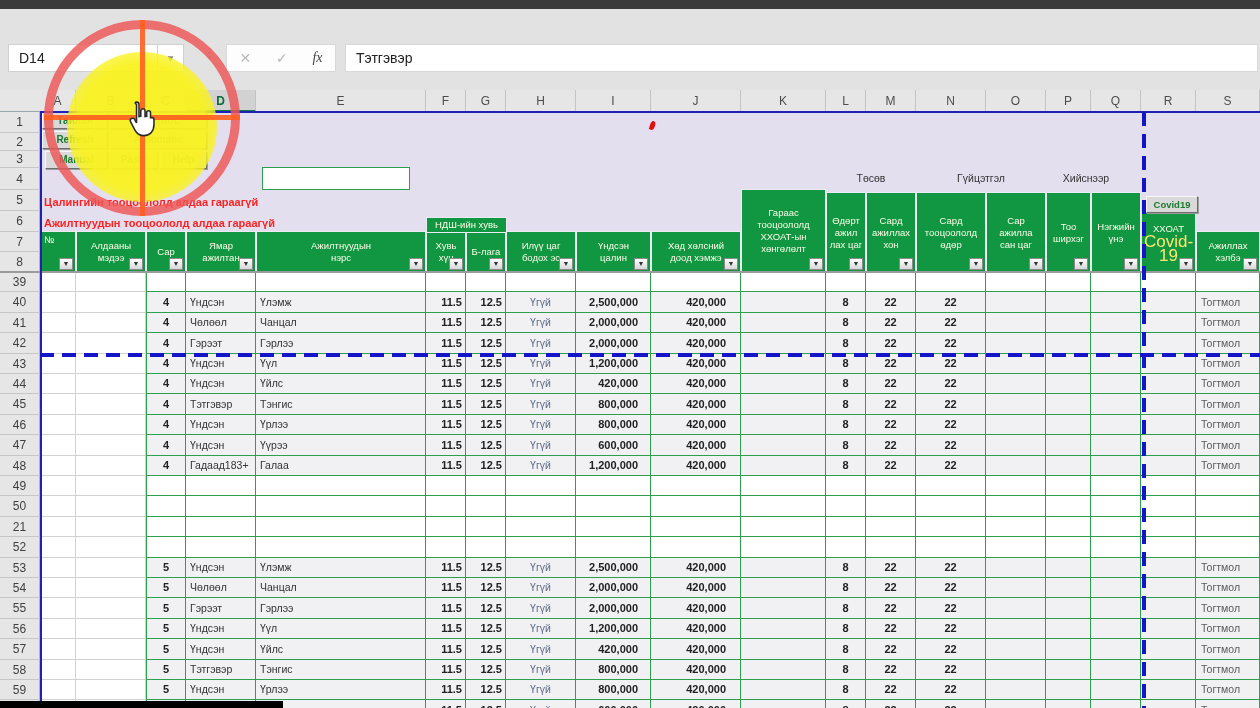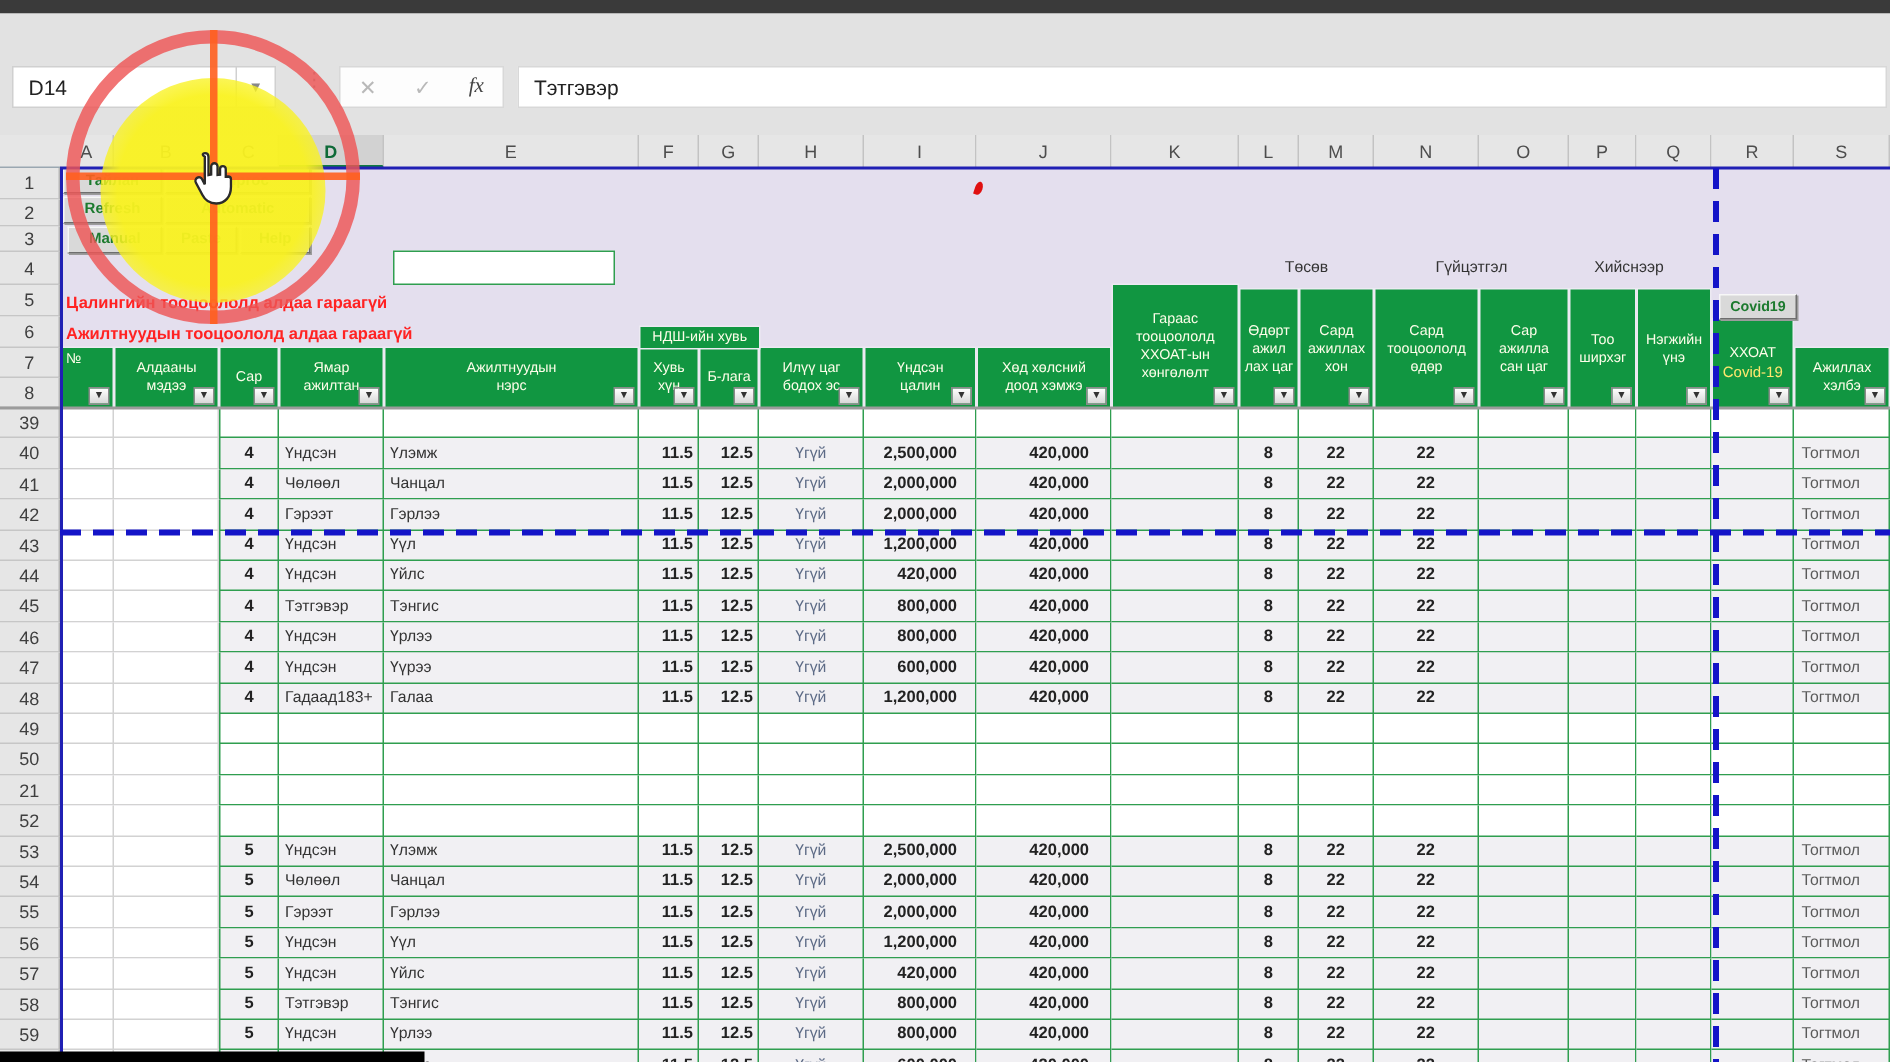--- a/index.html
+++ b/index.html
@@ -21,21 +21,21 @@
   .corner:after{content:"";position:absolute;right:3px;bottom:3px;border-left:11px solid transparent;border-bottom:11px solid #b6b6b6;}
   .colletter{position:absolute;top:90px;height:22px;border-right:1px solid #c3c3c3;font-size:12px;color:#4d4d4d;text-align:center;line-height:22px;background:#e6e6e6;}
   .colletter.active{background:#d2d2d2;color:#0e6a38;border-bottom:2px solid #107c41;font-weight:700;}
   
   .sheet-bg{position:absolute;left:40px;top:112px;width:1220px;height:596px;background:#e4dfee;}
   .rowhdr{position:absolute;left:0;width:40px;background:#e6e6e6;border-right:1px solid #b5b5b5;border-bottom:1px solid #c6c6c6;font-size:12px;color:#3f3f3f;text-align:center;}
   .cell{position:absolute;font-size:10.5px;color:#222;overflow:hidden;white-space:nowrap;}
   .cell.gray{background:#fff;border-right:1px solid #d2d2d2;border-bottom:1px solid #d2d2d2;}
   .cell.green{border-right:1px solid #2f9e4f;border-bottom:1px solid #2f9e4f;}
   .hdrcell{position:absolute;background:#119641;color:#fdfde9;font-size:9.5px;line-height:12px;display:flex;flex-direction:column;align-items:center;justify-content:center;text-align:center;box-shadow:0 0 0 1px #eceaf2;}
-  .hdrcell .cov{color:#ffe76e;font-size:10px;line-height:14px;}
+  .hdrcell .cov{color:#ffe76e;font-size:17px;line-height:14px;}
   .filterbtn{position:absolute;width:14px;height:12px;background:linear-gradient(#ffffff,#d7d7d7);border:1px solid #8a8a8a;font-size:7px;color:#333;text-align:center;line-height:10px;}
   .band{position:absolute;background:#119641;color:#fdfde9;font-size:9.5px;text-align:center;line-height:14px;box-shadow:0 0 0 1px #eceaf2;}
   .grplabel{position:absolute;font-size:10.5px;color:#333;text-align:center;}
   .alert{position:absolute;left:44px;color:#ff2222;font-size:11px;font-weight:700;}
   .title{position:absolute;left:300px;top:129px;width:680px;text-align:center;font-size:11.5px;font-weight:700;color:#1c1c1c;letter-spacing:.2px;}
   .red-mark{position:absolute;left:650px;top:121px;width:5px;height:9px;background:#e01010;border-radius:60% 60% 60% 0;transform:rotate(18deg);}
   .input-box{position:absolute;left:262px;top:167px;width:148px;height:23px;background:#fff;border:1px solid #2f9e4f;}
   
   .mbtn{position:absolute;background:#d9d9d9;border:1px solid;border-color:#f7f7f7 #6e6e6e #6e6e6e #f7f7f7;color:#1c7a2e;font-weight:700;font-size:10px;text-align:center;box-shadow:1px 1px 0 #9c9c9c;overflow:hidden;}
   

